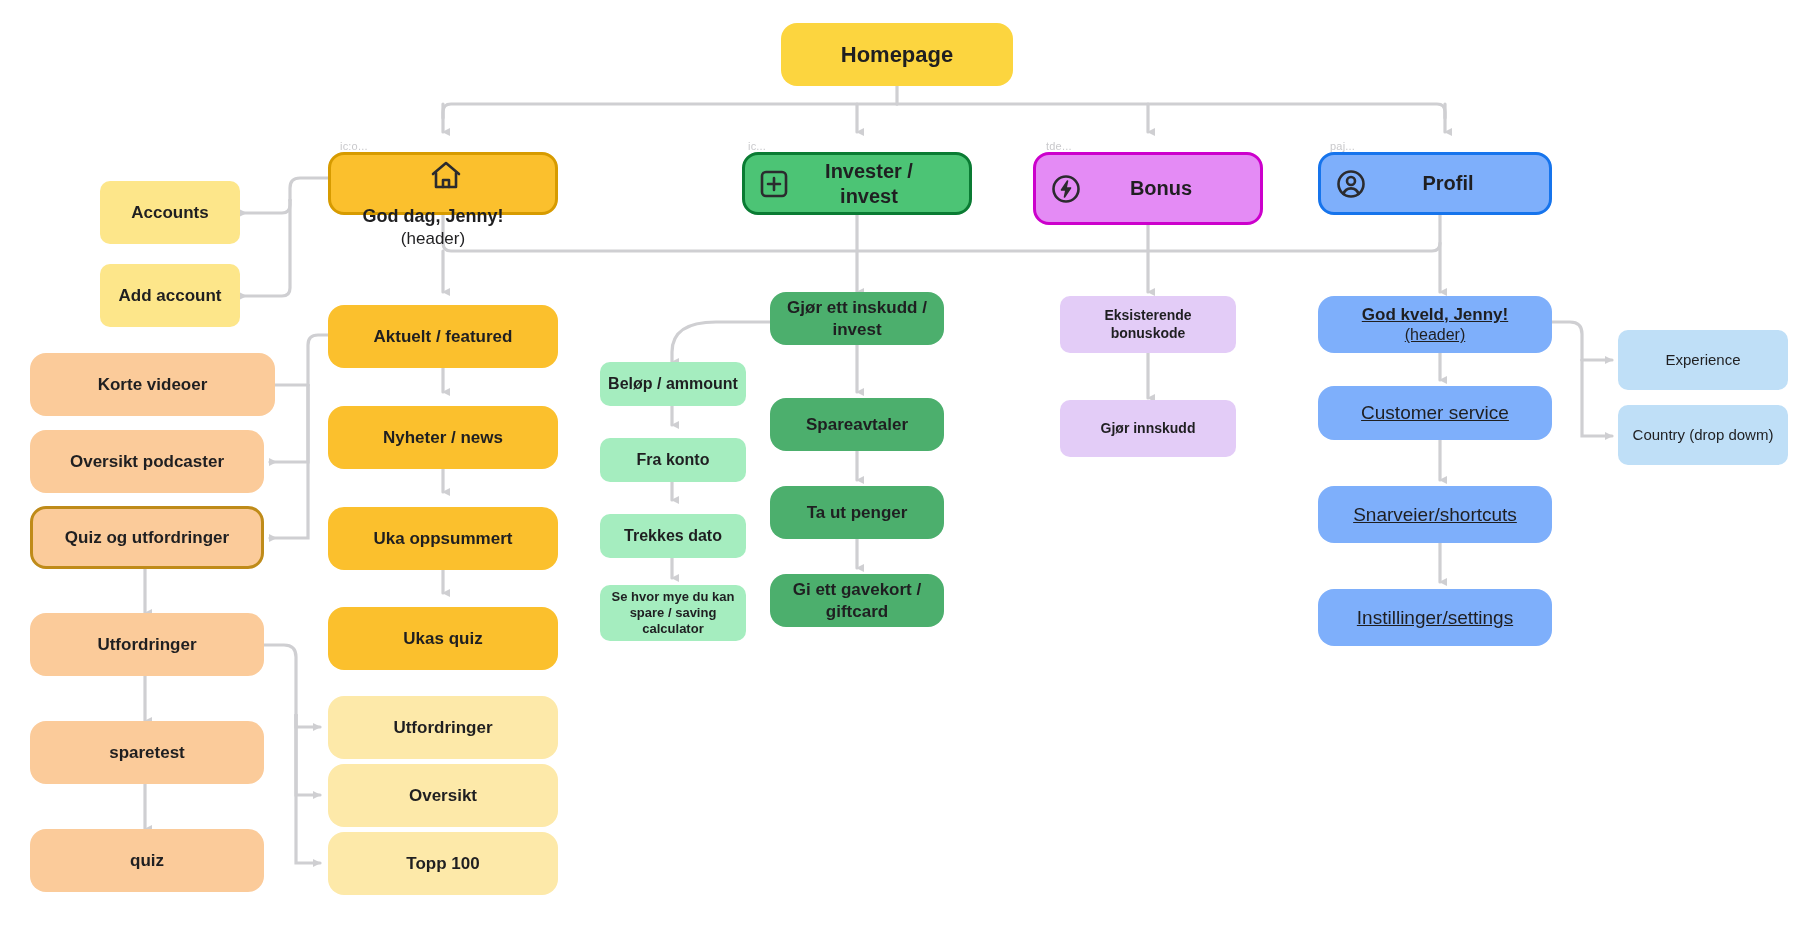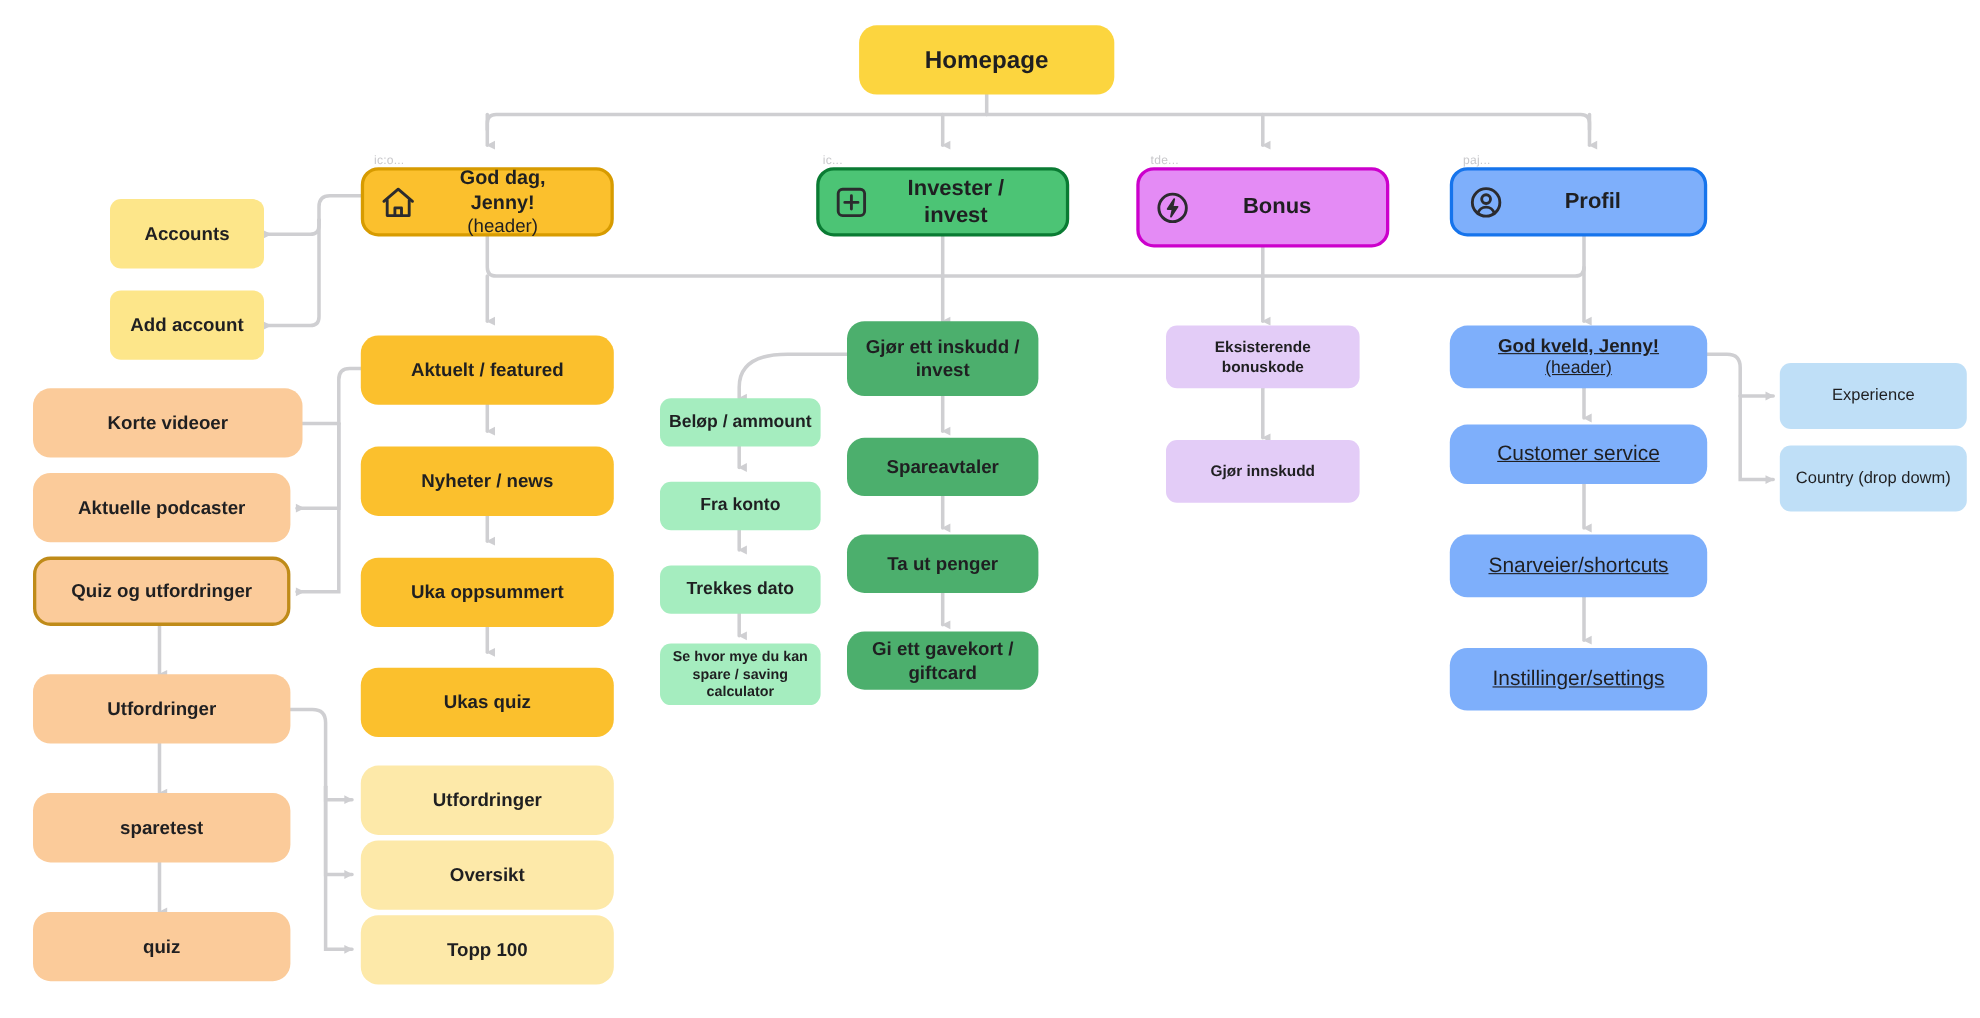--- a/index.html
+++ b/index.html
@@ -33,21 +33,21 @@
     color: #1f1f21;
     line-height: 1.25;
     padding: 4px 8px;
   }
   .node .label { display: block; }
   .node .sub { display: block; font-weight: 400; }
 
   
   .c-home      { background: #fcd53f; font-weight: 700; }
   .c-amber     { background: #fbc02d; font-weight: 700; }
-  .c-amber-b   { background: #fbc02d; font-weight: 700; border: 3px solid #d79b00; }
+  .c-amber-b   { background: #fbc02d; font-weight: 700; border: 3px solid #d79b00; flex-direction: column; }
   .c-yellow    { background: #fde68a; font-weight: 700; }
   .c-yellow-sm { background: #fde9a9; font-weight: 700; }
   .c-peach     { background: #fbcb9a; font-weight: 700; }
   .c-peach-b   { background: #fbcb9a; font-weight: 700; border: 3px solid #bf8b19; }
   .c-green     { background: #4caf6d; font-weight: 700; }
   .c-green-b   { background: #4cc475; font-weight: 700; border: 3px solid #0a7b33; }
   .c-mint      { background: #a5edbf; font-weight: 700; }
   .c-magenta   { background: #e48bf5; font-weight: 700; border: 3px solid #cc00cc; }
   .c-lilac     { background: #e3ccf7; font-weight: 700; }
   .c-blue      { background: #7eaffb; font-weight: 700; text-decoration: underline; }
@@ -243,36 +243,36 @@
     <span class="label">Oversikt</span>
   </div>
   <div class="node c-yellow-sm r6 fs-17" style="left:328px; top:832px; width:230px; height:63px;">
     <span class="label">Topp 100</span>
   </div>
 
   <div class="node c-peach r6 fs-17" style="left:30px; top:353px; width:245px; height:63px;text-align:center;">
     <span class="label">Korte videoer</span>
   </div>
   <div class="node c-peach r6 fs-17" style="left:30px; top:430px; width:234px; height:63px;">
-    <span class="label">Aktuelle podcaster</span>
+    <span class="label">Oversikt podcaster</span>
   </div>
   <div class="node c-peach-b r6 fs-17" style="left:30px; top:506px; width:234px; height:63px;">
     <span class="label">Quiz og utfordringer</span>
   </div>
   <div class="node c-peach r6 fs-17" style="left:30px; top:613px; width:234px; height:63px;">
     <span class="label">Utfordringer</span>
   </div>
   <div class="node c-peach r6 fs-17" style="left:30px; top:721px; width:234px; height:63px;">
     <span class="label">sparetest</span>
   </div>
   <div class="node c-peach r6 fs-17" style="left:30px; top:829px; width:234px; height:63px;">
     <span class="label">quiz</span>
   </div>
 
-  <div class="node c-green r6 fs-17" style="left:770px; top:292px; width:174px; height:68px;">
+  <div class="node c-green r6 fs-17" style="left:770px; top:292px; width:174px; height:53px;">
     <span>
       <span class="label">Gjør ett inskudd /</span>
       <span class="label">invest</span>
     </span>
   </div>
   <div class="node c-green r6 fs-17" style="left:770px; top:398px; width:174px; height:53px;">
     <span class="label">Spareavtaler</span>
   </div>
   <div class="node c-green r6 fs-17" style="left:770px; top:486px; width:174px; height:53px;">
     <span class="label">Ta ut penger</span>

